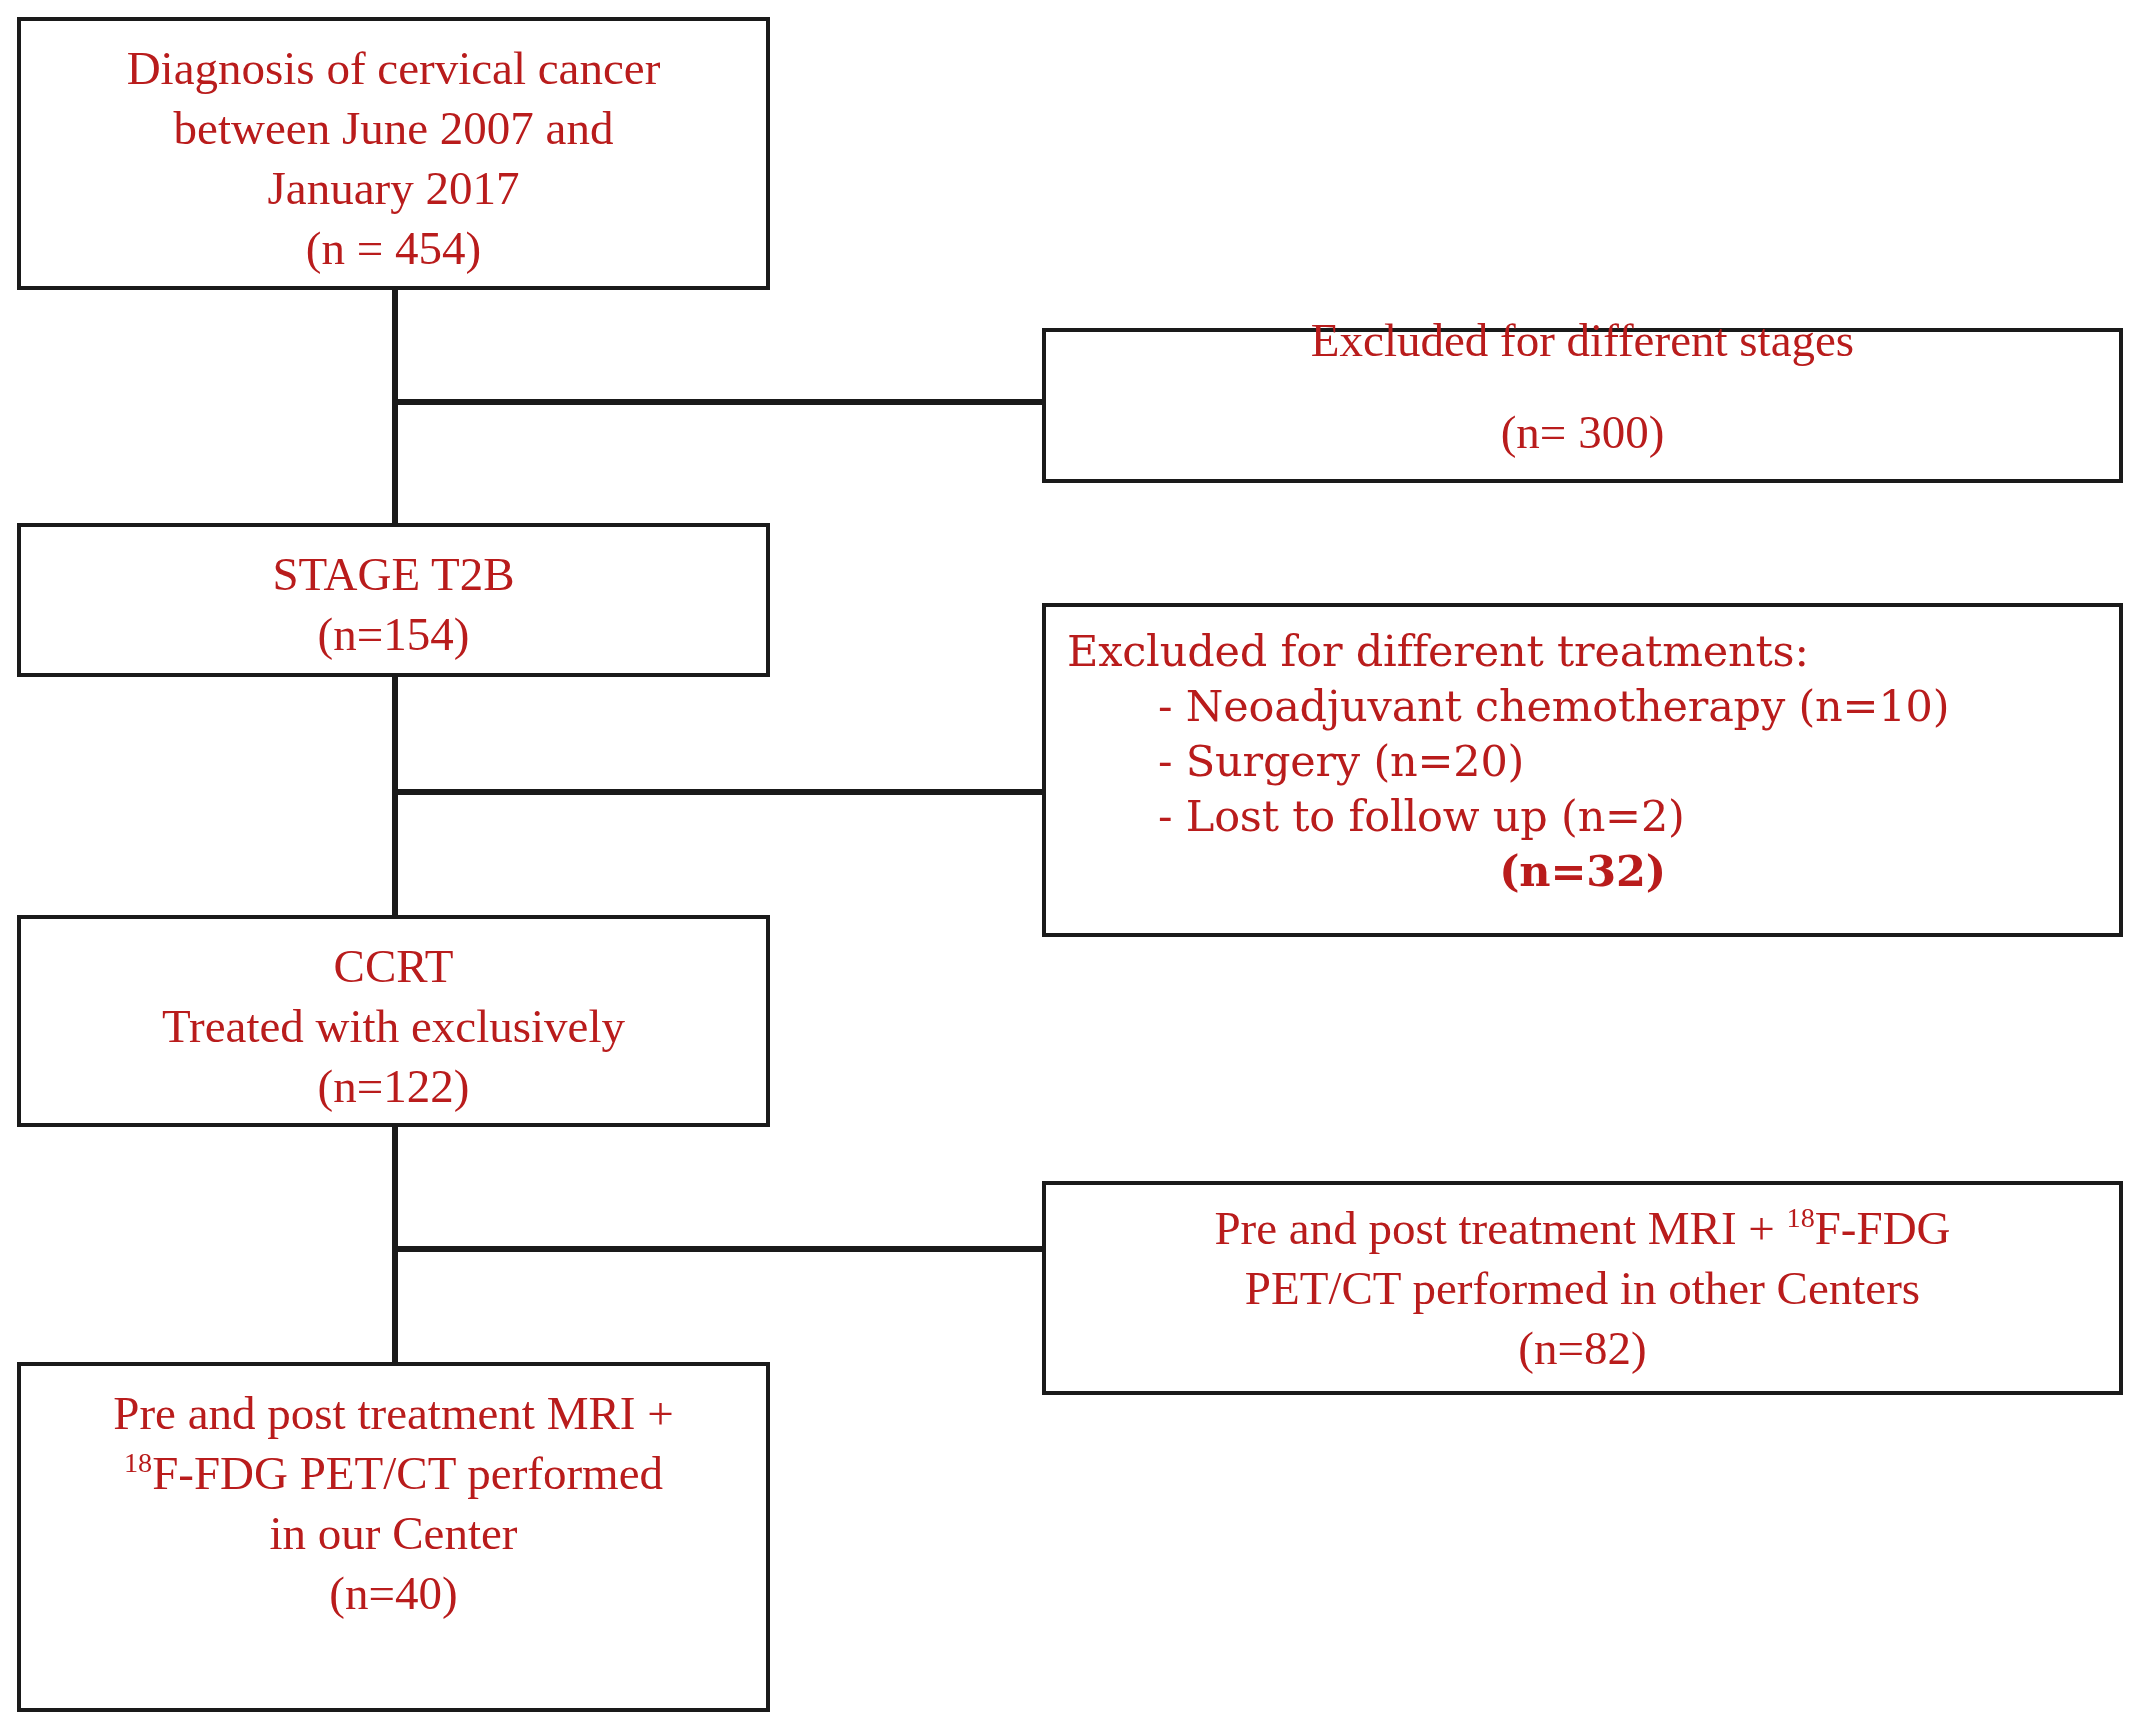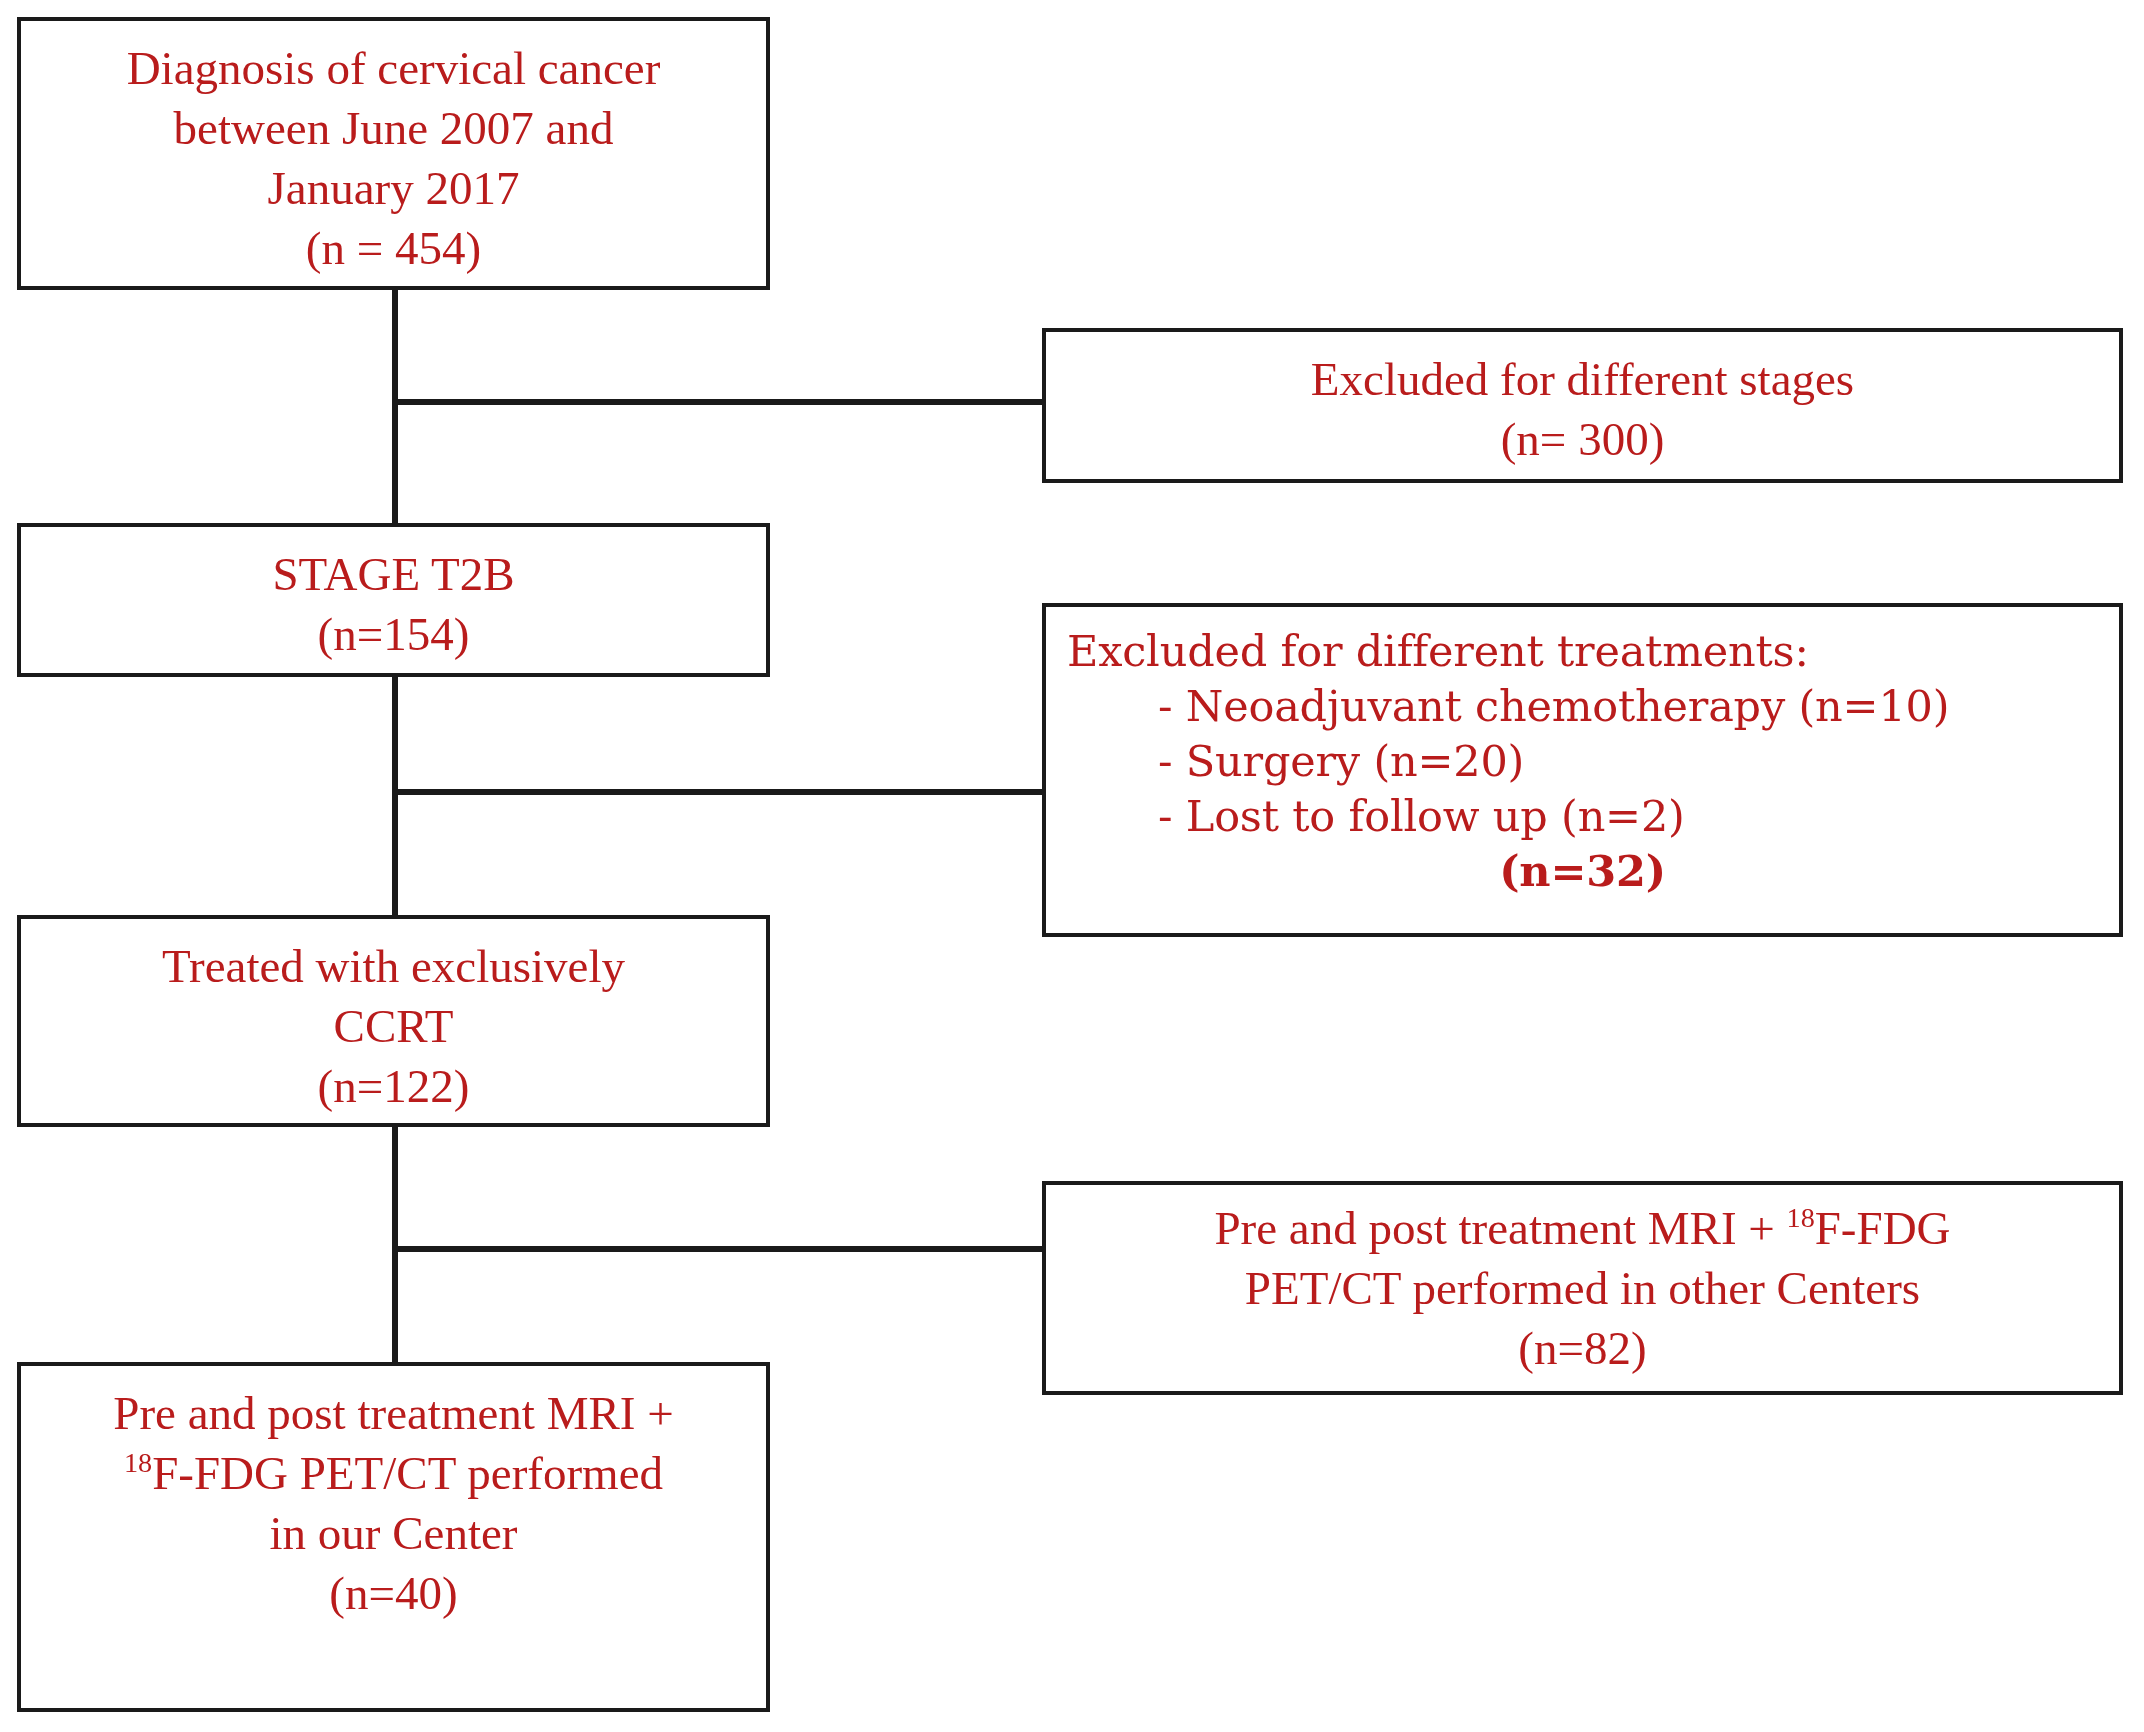--- a/index.html
+++ b/index.html
@@ -68,21 +68,21 @@
     background: #1a1a1a;
   }
 
   
   #box-diagnosis   { left: 17px;  top: 17px;   width: 753px;  height: 273px; justify-content: flex-start; }
   #box-stage       { left: 17px;  top: 523px;  width: 753px;  height: 154px; justify-content: flex-start; }
   #box-ccrt        { left: 17px;  top: 915px;  width: 753px;  height: 212px; justify-content: flex-start; }
   #box-our-center  { left: 17px;  top: 1362px; width: 753px;  height: 350px; justify-content: flex-start; }
 
   
-  #box-excl-stages     { left: 1042px; top: 328px;  width: 1081px; height: 155px; justify-content: space-between; }
+  #box-excl-stages     { left: 1042px; top: 328px;  width: 1081px; height: 155px; justify-content: flex-end; gap: 32px; }
   #box-excl-treatments { left: 1042px; top: 603px;  width: 1081px; height: 334px; justify-content: flex-start; }
   #box-other-centers   { left: 1042px; top: 1141px; width: 1081px; height: 214px; justify-content: center; margin-top: 40px; }
 </style>
 </head>
 <body>
 
 <div id="canvas">
 
   <div class="vline" style="left:392px; top:290px; height:236px;"></div>
 
@@ -115,22 +115,22 @@
 
   <div class="node slab" id="box-excl-treatments">
     <div class="line left">Excluded for different treatments:</div>
     <div class="line indent">- Neoadjuvant chemotherapy (n=10)</div>
     <div class="line indent">- Surgery (n=20)</div>
     <div class="line indent">- Lost to follow up (n=2)</div>
     <div class="line" style="text-align:center; padding-left:0;font-weight:bold;">(n=32)</div>
   </div>
 
   <div class="node serif" id="box-ccrt">
+    <div class="line">CCRT</div>
     <div class="line">Treated with exclusively</div>
-    <div class="line">CCRT</div>
     <div class="line">(n=122)</div>
   </div>
 
   <div class="node serif" id="box-other-centers">
     <div class="line"><span>Pre and post treatment MRI + </span><sup>18</sup><span>F-FDG</span></div>
     <div class="line">PET/CT performed in other Centers</div>
     <div class="line">(n=82)</div>
   </div>
 
   <div class="node serif" id="box-our-center">

